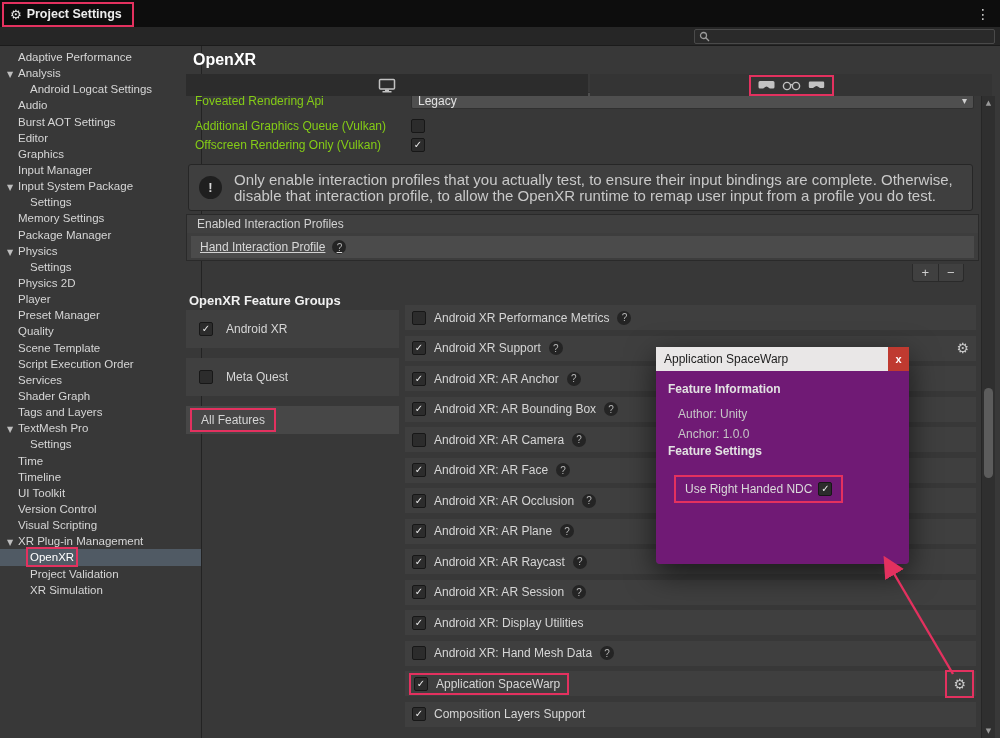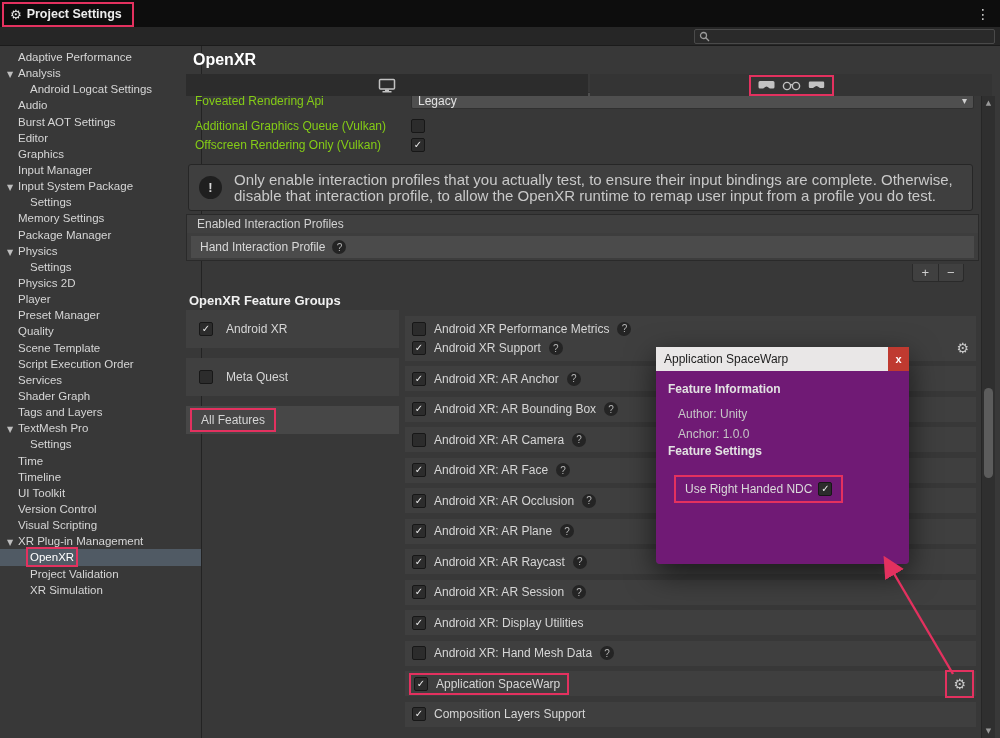--- a/index.html
+++ b/index.html
@@ -54,21 +54,21 @@
 
   .infobox{position:absolute;top:118px;left:5px;width:785px;height:47px;background:#3f3f3f;border:1px solid #262626;
            border-radius:3px;display:flex;align-items:center;gap:12px;padding:0 14px 0 10px;}
   .info-icon{width:23px;height:23px;border-radius:50%;background:#1f1f1f;color:#d8d8d8;display:flex;align-items:center;
              justify-content:center;font-weight:bold;font-size:13px;flex:none;}
   .info-text{font-size:15px;line-height:15.5px;color:#c9c9c9;}
 
   .ip-header{position:absolute;top:168px;left:3px;width:793px;height:20px;background:#404040;border:1px solid #2a2a2a;
              line-height:18px;padding-left:10px;color:#d2d2d2;}
   .ip-body{position:absolute;top:187px;left:3px;width:793px;height:28px;background:#3d3d3d;border:1px solid #2a2a2a;
-           border-top:none;padding:3px 4px;}
+           border-top:none;padding:3px 4px;text-decoration:underline;}
   .ip-row{height:22px;background:#4b4b4b;display:flex;align-items:center;gap:7px;padding-left:9px;color:#d8d8d8;cursor:pointer;}
   .help{width:14px;height:14px;border-radius:50%;background:#242424;color:#b5b5b5;font-size:10px;display:inline-flex;
         align-items:center;justify-content:center;flex:none;cursor:pointer;}
   .ip-footer{position:absolute;top:218px;left:729px;width:52px;height:18px;background:#404040;border:1px solid #2a2a2a;
              border-top:none;border-radius:0 0 3px 3px;display:flex;}
   .ipf-btn{flex:1;display:flex;align-items:center;justify-content:center;color:#d0d0d0;font-size:13px;cursor:pointer;}
   .ipf-sep{width:1px;background:#2a2a2a;}
 
   .fg-title{position:absolute;top:247px;left:6px;font-size:13px;font-weight:bold;color:#f0f0f0;}
   .groups{position:absolute;top:264px;left:3px;width:213px;}
@@ -246,21 +246,21 @@
         </div>
         <div class="group-row">
           <span class="cb"></span>
           <span class="glbl">Meta Quest</span>
         </div>
         <div class="group-row selected">
           <span class="glbl annot">All Features</span>
         </div>
       </div>
     <div class="features">
-        <div class="feature-row" style="top: 270px;">
+        <div class="feature-row" style="top: 259px;">
           <span class="fwrap">
             <span class="cb"></span>
             <span class="flbl">Android XR Performance Metrics</span>
             <span class="help">?</span>
           </span>
         </div>
         <div class="feature-row" style="top: 289.5px;">
           <span class="fwrap">
             <span class="cb">
               <span>✓</span>

